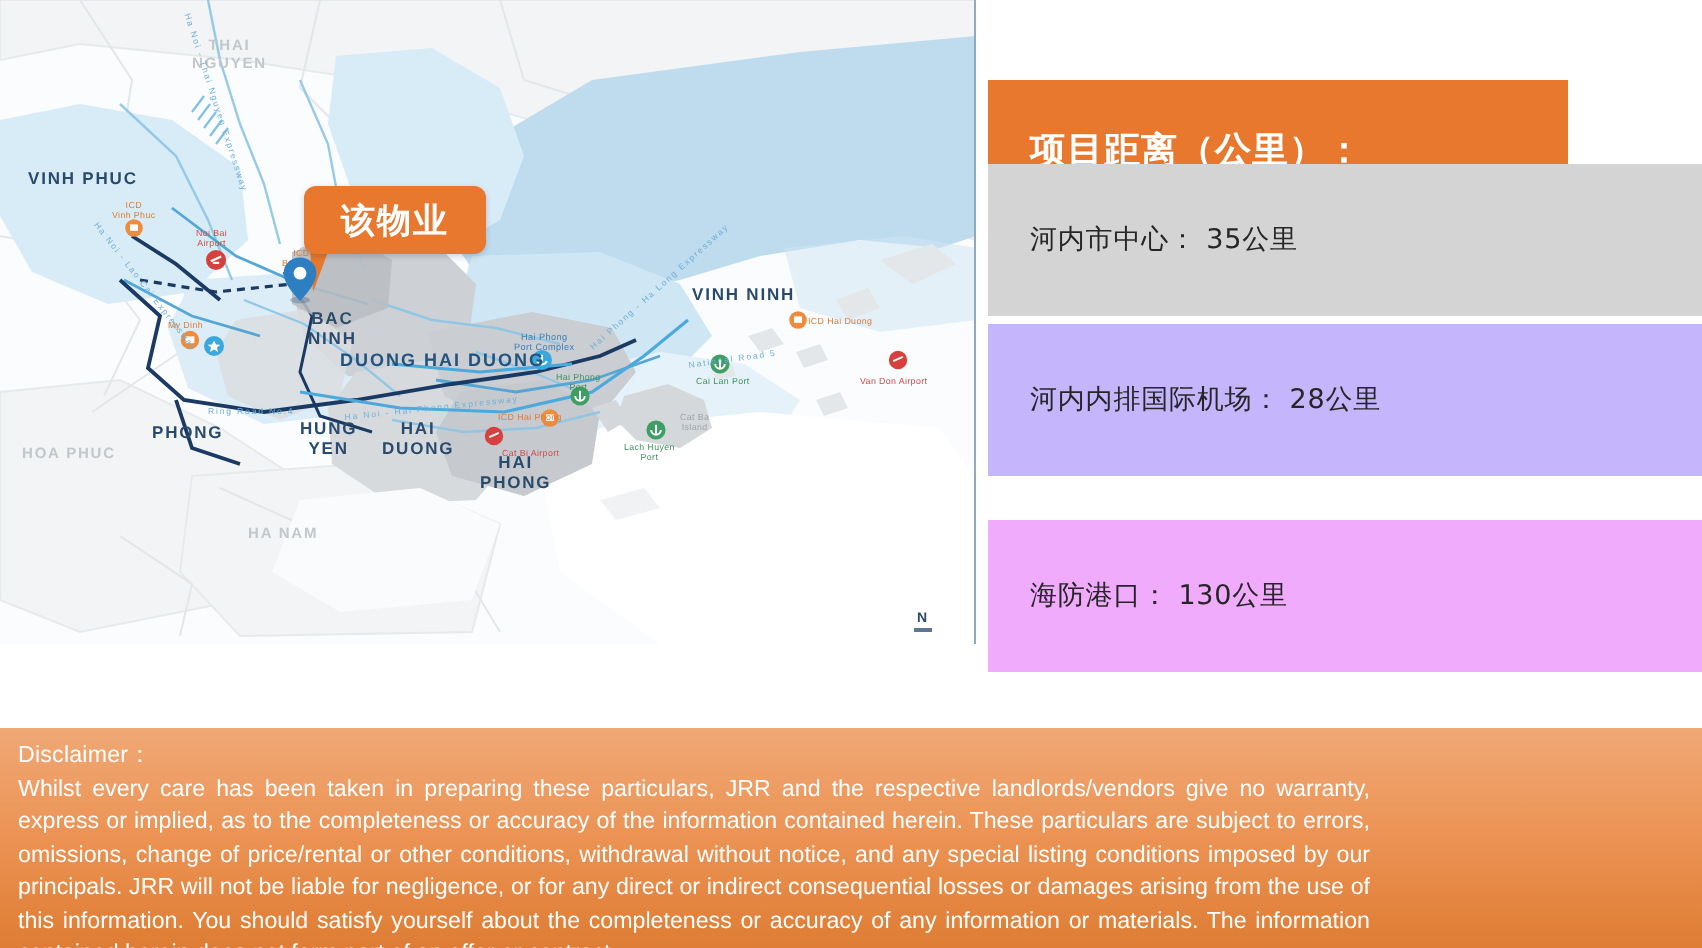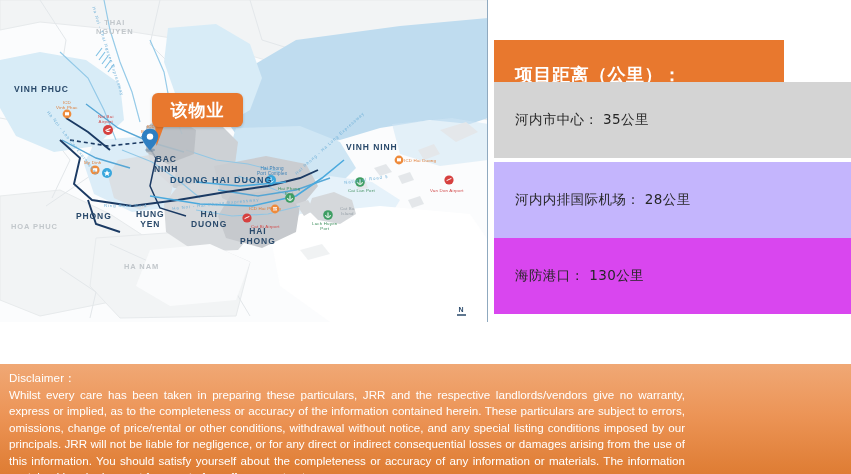--- a/index.html
+++ b/index.html
@@ -79,21 +79,21 @@
   .info-row{
     position:absolute;left:5px;width:357px;height:76px;
     display:flex;align-items:center;
   }
   .info-row-text{
     font-size:13.5px;color:#262626;padding-left:21px;letter-spacing:.4px;
     font-family:"DejaVu Sans","Liberation Sans",sans-serif;
   }
   .row-0{top:82px;background:#D4D4D4;}
   .row-1{top:162px;background:#c4b5fd;}
-  .row-2{top:238px;background:#d946ef;}
+  .row-2{top:260px;background:#f0abfc;}
 
   
   .disclaimer{
     position:absolute;left:0;top:340px;width:851px;height:152px;
     background:linear-gradient(180deg,#F0A875 0%,#EC9456 34%,#E07F37 68%,#D5702A 100%);
     overflow:hidden;
     margin-top:24px;
   }
   .disclaimer-body{
     position:absolute;left:9px;top:6px;width:676px;
@@ -240,21 +240,21 @@
         <path d="M328 212.4 L328 217 M325.6 215 A2.4 2.4 0 0 0 330.4 215" stroke="#fff" stroke-width="1" fill="none"></path>
       </g>
 
       <path d="M146 126 L176 118 L196 130 L194 154 L168 164 L146 152 Z" fill="#b9bdc2" opacity=".85"></path>
     </svg>
 
     <div class="map-label lbl-faint" style="left:96px;top:18px;">THAI<br>NGUYEN</div>
     <div class="map-label lbl-strong" style="left:14px;top:84px;">VINH PHUC</div>
     <div class="map-label lbl-strong" style="left:76px;top:211px;">PHONG</div>
     <div class="map-label lbl-strong" style="left:154px;top:154px;line-height:10px;">BAC<br>NINH</div>
-    <div class="map-label lbl-strong" style="left:136px;top:209px;line-height:10px;">HUNG<br>YEN</div>
+    <div class="map-label lbl-strong" style="left:150px;top:209px;line-height:10px;">HUNG<br>YEN</div>
     <div class="map-label lbl-strong" style="left:191px;top:209px;line-height:10px;">HAI<br>DUONG</div>
     <div class="map-label lbl-strong" style="left:240px;top:226px;line-height:10px;">HAI<br>PHONG</div>
     <div class="map-label lbl-strong" style="left:346px;top:142px;">VINH NINH</div>
     <div class="map-label lbl-faint" style="left:124px;top:262px;">HA NAM</div>
     <div class="map-label lbl-faint" style="left:11px;top:222px;">HOA PHUC</div>
     <div class="map-label lbl-vsip" style="left:170px;top:175px;">DUONG HAI DUONG</div>
 
     <div class="map-label lbl-tiny-orange" style="left:56px;top:100px;line-height:5.4px;">ICD<br>Vinh Phuc</div>
     <div class="map-label lbl-tiny-red" style="left:98px;top:114px;line-height:5.4px;">Noi Bai<br>Airport</div>
     <div class="map-label lbl-tiny-orange" style="left:84px;top:160px;">My Dinh</div>

